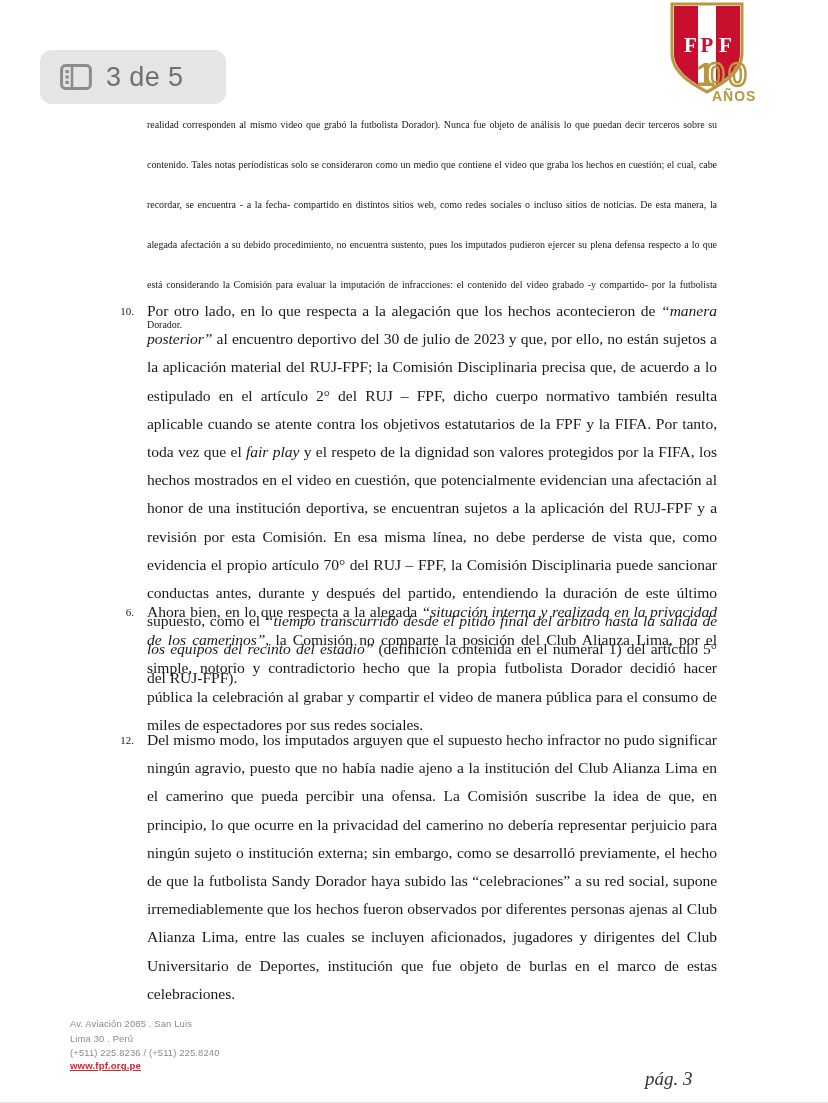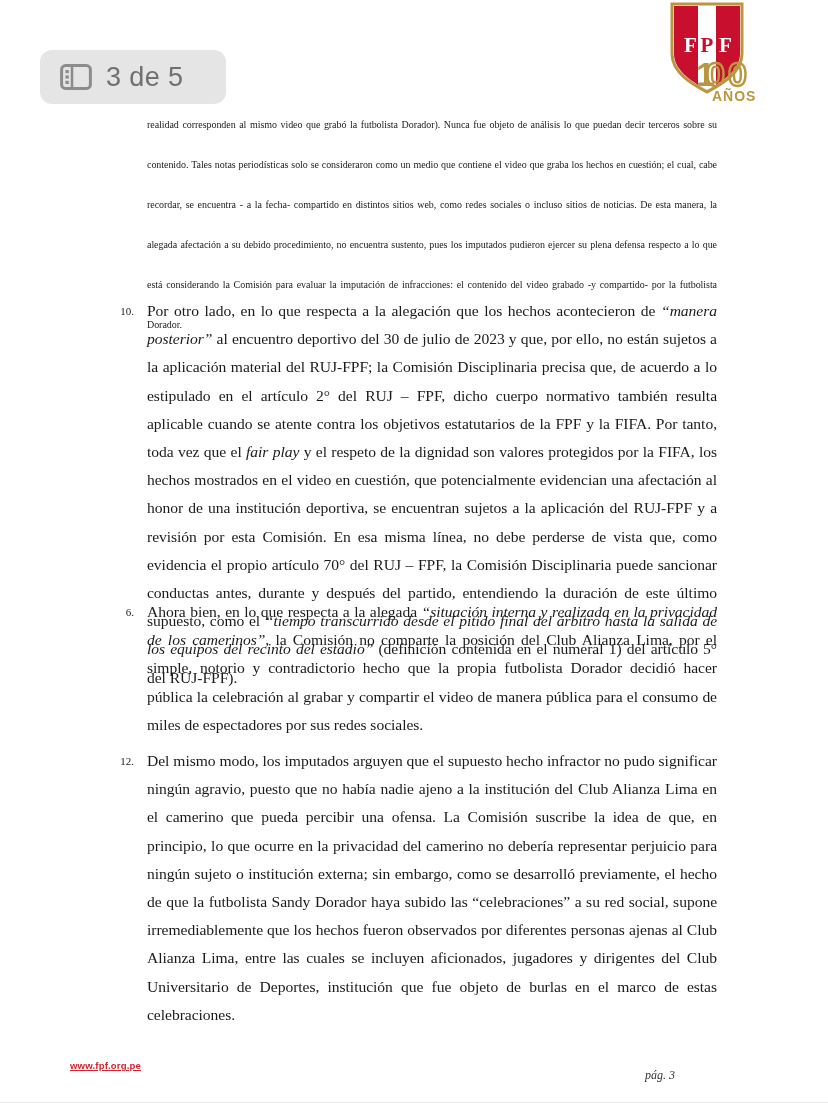--- a/index.html
+++ b/index.html
@@ -98,21 +98,21 @@
   .numbered .body {
     flex: 1 1 auto;
     text-align: justify;
     letter-spacing: -0.05px;
   }
 
   .it { font-style: italic; }
 
   #p10 { top: 297px; }
   #p11 { top: 598px; }
-  #p12 { top: 747px; }
+  #p12 { top: 726px; }
 
   
   #footer-address {
     position: absolute;
     left: 70px;
     top: 1017px;
     font-family: "Liberation Sans", sans-serif;
     font-size: 9.4px;
     line-height: 14.6px;
     color: #8a8a8a;
@@ -128,21 +128,21 @@
     color: #d4232e;
     letter-spacing: 0.15px;
     text-decoration: underline;
   }
   #footer-pagenum {
     position: absolute;
     left: 645px;
     top: 1068px;
     font-family: "Liberation Serif", serif;
     font-style: italic;
-    font-size: 12px;
+    font-size: 19px;
     color: #333333;
   }
 
   
   #page-edge {
     position: absolute;
     left: 0;
     bottom: 0;
     width: 828px;
     height: 1px;
@@ -191,20 +191,25 @@
   <div class="numbered" id="p11">
     <div class="num">6.</div>
     <div class="body"><span>Ahora bien, en lo que respecta a la alegada </span><span class="it">“situación interna y realizada en la privacidad de los camerinos”</span><span>, la Comisión no comparte la posición del Club Alianza Lima, por el simple, notorio y contradictorio hecho que la propia futbolista Dorador decidió hacer pública la celebración al grabar y compartir el video de manera pública para el consumo de miles de espectadores por sus redes sociales.</span></div>
   </div>
 
   <div class="numbered" id="p12">
     <div class="num">12.</div>
     <div class="body"><span>Del mismo modo, los imputados arguyen que el supuesto hecho infractor no pudo significar ningún agravio, puesto que no había nadie ajeno a la institución del Club Alianza Lima en el camerino que pueda percibir una ofensa. La Comisión suscribe la idea de que, en principio, lo que ocurre en la privacidad del camerino no debería representar perjuicio para ningún sujeto o institución externa; sin embargo, como se desarrolló previamente, el hecho de que la futbolista Sandy Dorador haya subido las “celebraciones” a su red social, supone irremediablemente que los hechos fueron observados por diferentes personas ajenas al Club Alianza Lima, entre las cuales se incluyen aficionados, jugadores y dirigentes del Club Universitario de Deportes, institución que fue objeto de burlas en el marco de estas celebraciones.</span></div>
   </div>
 
+  <div id="footer-address">
+    <div>Av. Aviación 2085 . San Luis</div>
+    <div>Lima 30 . Perú</div>
+    <div>(+511) 225.8236 / (+511) 225.8240</div>
+  </div>
   <div id="footer-url">www.fpf.org.pe</div>
   <div id="footer-pagenum">pág. 3</div>
 
   <div id="page-edge"></div>
 </div>
 
 <div id="page-pill">
   <span class="pill-icon">
     <svg viewBox="0 0 32 26" xmlns="http://www.w3.org/2000/svg">
       <rect x="1.6" y="1.6" width="28.8" height="22.8" rx="4" ry="4" fill="none" stroke="#8c8c8c" stroke-width="3"></rect>

